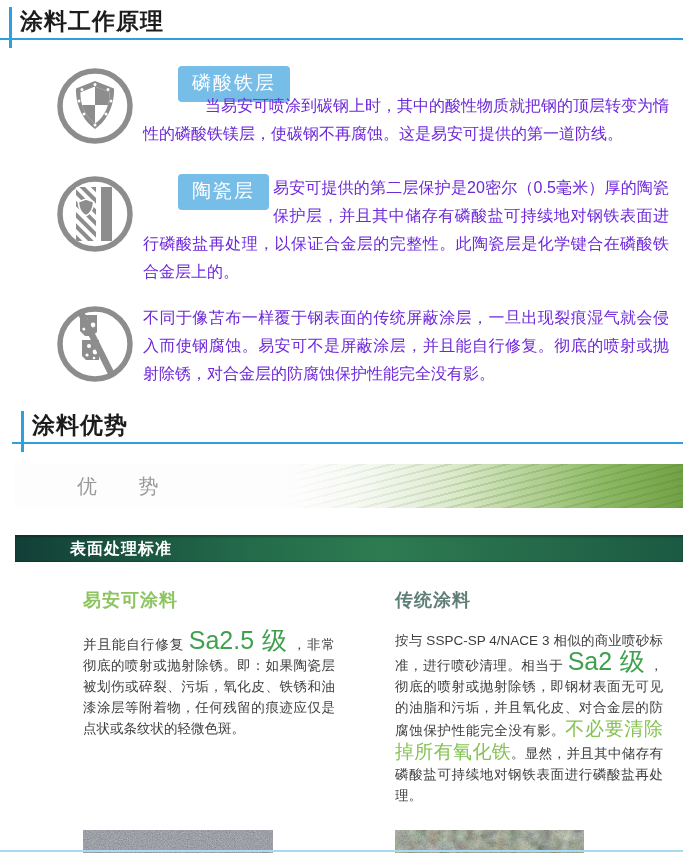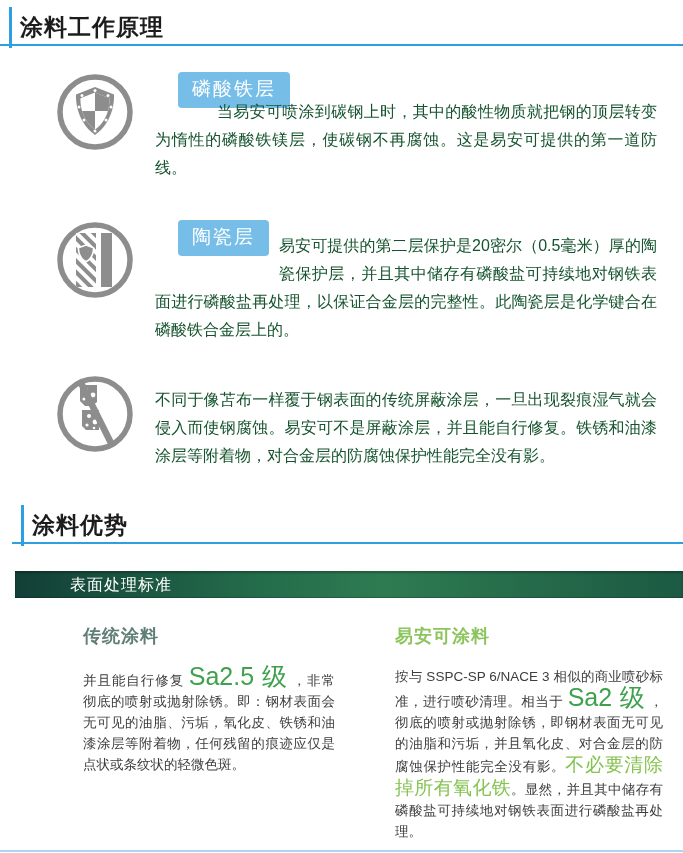--- a/index.html
+++ b/index.html
@@ -2,39 +2,39 @@
 <html><head>
 <meta charset="utf-8">
 <style>
   html,body{margin:0;padding:0;}
   body{
     width:683px;height:853px;position:relative;overflow:hidden;
     background:#ffffff;color:#474747;
     font-family:"Liberation Sans","DejaVu Sans",sans-serif;
   }
   
-  .sec-head{position:relative;padding-top:14px;}
+  .sec-head{position:relative;padding-top:8px;}
   .sec-head .vline{position:absolute;left:9px;top:7px;width:3px;height:41px;background:#2da0e2;}
   .sec-title{margin:0 0 0 20px;font-size:23px;line-height:26px;font-weight:bold;color:#1c1c1c;letter-spacing:1px;}
   .sec-head .hline{margin-top:4px;height:2px;background:#2da0e2;}
 
   
   .prow{display:flex;align-items:flex-start;}
   .prow1{margin-top:26px;}
   .prow2{margin-top:26px;}
   .prow3{margin-top:18px;}
   .picon{flex:none;width:80px;height:80px;margin-left:55px;}
   .pcontent{flex:1;margin:0 14px 0 8px;}
   .badge{
     background:#76bde8;color:#ffffff;font-size:19px;letter-spacing:2px;
     padding:4px 14px 6px 14px;border-radius:4px;white-space:nowrap;
   }
   .badge-block{display:table;margin-left:35px;}
-  .badge-float{float:left;margin:0 10px 6px 35px;}
-  .ptext{margin:12px;font-size:16px;line-height:28px;color:#14532d;text-align:justify;}
+  .badge-float{float:left;margin:0 4px 6px 35px;}
+  .ptext{margin:0;font-size:16px;line-height:28px;color:#6d28d9;text-align:justify;}
   .ptext.indented{margin-top:-10px;text-indent:62px;}
   .clear{clear:both;}
 
   
   .sec-head2{margin-top:16px;margin-left:12px;}
 
   
   .adv-panel{margin-left:15px;}
   .adv-banner{position:relative;margin-top:20px;height:44px;background:#fdfdfd;overflow:hidden;}
   .adv-banner-text{position:relative;z-index:2;display:inline-block;padding-left:62px;line-height:44px;
@@ -44,20 +44,21 @@
     background:
       repeating-linear-gradient(-14deg, rgba(70,120,35,0.18) 0 2px, rgba(255,255,255,0) 2px 7px),
       linear-gradient(to right, rgba(150,190,105,0) 0%, rgba(170,205,130,0.45) 45%, rgba(122,173,74,0.85) 80%, rgba(106,156,60,0.95) 100%);
     -webkit-mask-image:linear-gradient(to right, transparent 0%, #000 45%);
     mask-image:linear-gradient(to right, transparent 0%, #000 45%);
   }
   .adv-header{
     margin-top:27px;height:27px;
     background:linear-gradient(90deg,#123f37 0%,#236b4a 35%,#2e7b51 55%,#1c5a43 100%);
     box-shadow:inset 0 2px 2px rgba(0,0,0,0.25), inset 0 -1px 1px rgba(0,0,0,0.2);
+    font-weight:bold;
   }
   .adv-header-text{display:inline-block;padding-left:55px;line-height:27px;font-size:16px;color:#ffffff;letter-spacing:1px;}
 
   .adv-cols{display:grid;grid-template-columns:252px 268px;column-gap:60px;padding:26px 0 0 68px;}
   .col-head{margin:0 0 18px 0;font-size:18px;font-weight:bold;letter-spacing:1px;}
   .col-head.trad{color:#5f7e76;}
   .col-head.easy{color:#8cc45e;}
   .col-text{margin:0;font-size:13.5px;line-height:21px;color:#3d3d3d;text-align:justify;}
   .col-text .hl{font-size:25px;color:#3fa14e;}
   .col-text .hl-big{font-size:19px;color:#85c351;}
@@ -141,44 +142,48 @@
           <circle cx="29" cy="25" r="1.6"></circle>
         <circle cx="34" cy="42" r="2"></circle>
           <circle cx="40" cy="48" r="2.4"></circle>
           <circle cx="32" cy="51" r="1.6"></circle>
           <circle cx="39" cy="54" r="1.3"></circle>
       </g>
       <line x1="26" y1="9" x2="57" y2="71" stroke="#8d8d8d" stroke-width="6.5"></line>
     </svg>
   </span>
   <div class="pcontent">
-    <p class="ptext">不同于像苫布一样覆于钢表面的传统屏蔽涂层，一旦出现裂痕湿气就会侵入而使钢腐蚀。易安可不是屏蔽涂层，并且能自行修复。铁锈和油漆涂层等附着物，对合金层的防腐蚀保护性能完全没有影。</p>
+    <p class="ptext">不同于像苫布一样覆于钢表面的传统屏蔽涂层，一旦出现裂痕湿气就会侵入而使钢腐蚀。易安可不是屏蔽涂层，并且能自行修复。彻底的喷射或抛射除锈，对合金层的防腐蚀保护性能完全没有影。</p>
     <div class="clear"></div>
   </div>
 </div>
 
 <div class="sec-head sec-head2">
   <div class="vline"></div>
   <h2 class="sec-title">涂料优势</h2>
   <div class="hline"></div>
 </div>
 
 <div class="adv-panel">
 
+  <div class="adv-banner">
+    <span class="adv-banner-text">优 势</span>
+    <div class="grass"></div>
+  </div>
 
   <div class="adv-header">
     <span class="adv-header-text">表面处理标准</span>
   </div>
 
   <div class="adv-cols">
+    <h3 class="col-head easy">易安可涂料</h3>
     <h3 class="col-head trad">传统涂料</h3>
-    <h3 class="col-head easy">易安可涂料</h3>
-
-    <p class="col-text"><span>并且能自行修复 </span><span class="hl">Sa2.5 级</span><span> ，非常彻底的喷射或抛射除锈。即：钢材表面会无可见的油脂、污垢，氧化皮、铁锈和油漆涂层等附着物，任何残留的痕迹应仅是点状或条纹状的轻微色斑。</span></p>
-    <p class="col-text"><span>按与 SSPC-SP 6/NACE 3 相似的商业喷砂标准，进行喷砂清理。相当于 </span><span class="hl">Sa2 级</span><span> ，彻底的喷射或抛射除锈，即钢材表面无可见的油脂和污垢，并且氧化皮、对合金层的防腐蚀保护性能完全没有影。</span><span class="hl-big">不必要清除掉所有氧化铁</span><span>。显然，并且其中储存有磷酸盐可持续地对钢铁表面进行磷酸盐再处理。</span></p>
+
+    <p class="col-text"><span>并且能自行修复 </span><span class="hl">Sa2.5 级</span><span> ，非常彻底的喷射或抛射除锈。即：如果陶瓷层被划伤或碎裂、污垢，氧化皮、铁锈和油漆涂层等附着物，任何残留的痕迹应仅是点状或条纹状的轻微色斑。</span></p>
+    <p class="col-text"><span>按与 SSPC-SP 4/NACE 3 相似的商业喷砂标准，进行喷砂清理。相当于 </span><span class="hl">Sa2 级</span><span> ，彻底的喷射或抛射除锈，即钢材表面无可见的油脂和污垢，并且氧化皮、对合金层的防腐蚀保护性能完全没有影。</span><span class="hl-big">不必要清除掉所有氧化铁</span><span>。显然，并且其中储存有磷酸盐可持续地对钢铁表面进行磷酸盐再处理。</span></p>
 
     <div class="tex-wrap">
       <svg width="190" height="137" viewBox="0 0 190 137">
         <defs>
           <filter id="texL" x="0" y="0" width="100%" height="100%">
             <feTurbulence type="fractalNoise" baseFrequency="0.85" numOctaves="3" seed="11" stitchTiles="stitch"></feTurbulence>
             <feColorMatrix type="saturate" values="0"></feColorMatrix>
             <feComponentTransfer>
                 <feFuncA type="linear" slope="0" intercept="0.5"></feFuncA>
               </feComponentTransfer>

